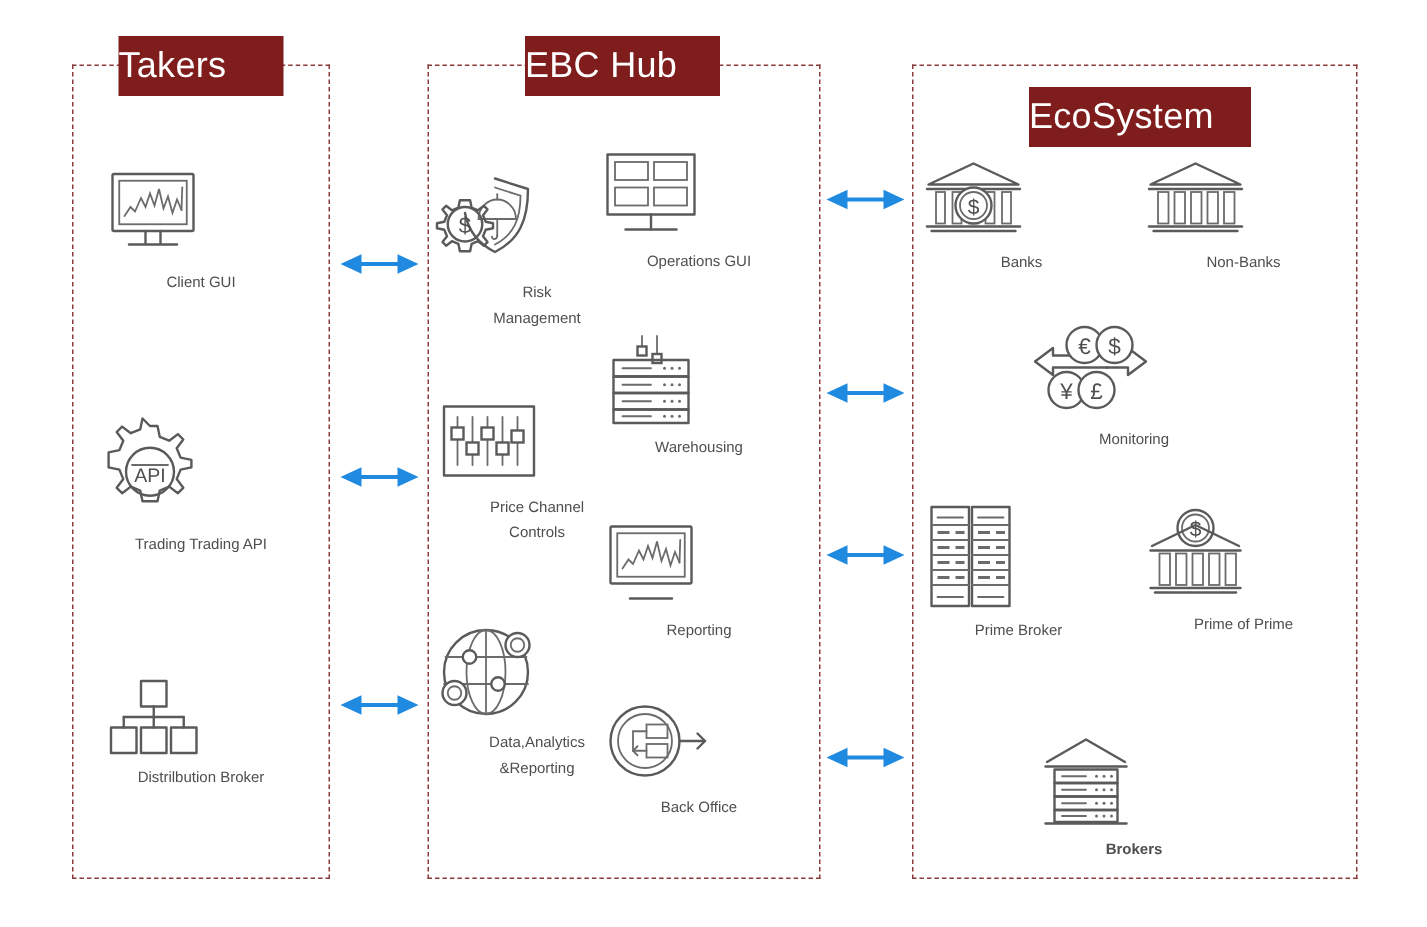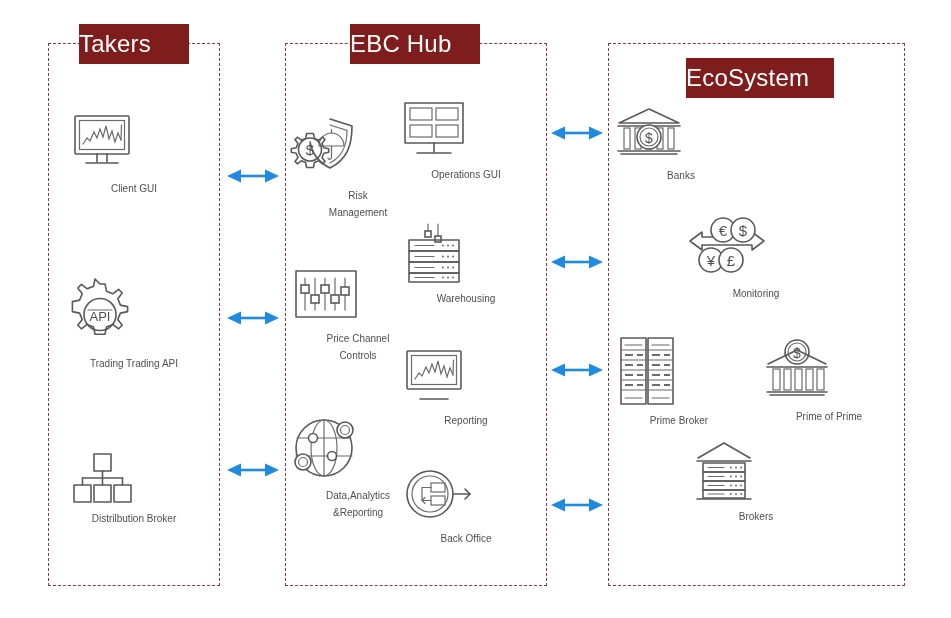--- a/index.html
+++ b/index.html
@@ -276,20 +276,36 @@
         <line class="ln" x1="7" y1="46" x2="69" y2="46"></line>
         <line class="ln" x1="10" y1="49" x2="66" y2="49"></line>
         <circle class="ln-fill" cx="38" cy="32" r="12"></circle>
         <circle class="ln-thin" cx="38" cy="32" r="9"></circle>
         <text class="gtext" x="38" y="37.5" font-size="14" text-anchor="middle">$</text>
       </svg>
     </span>
     <span class="caption">Banks</span>
   </div>
 
+  <div class="node" style="left:829px; top:105px;">
+    <span class="glyph">
+      <svg width="76" height="56" viewBox="0 0 76 56">
+        <path class="ln" d="M8 18 L38 4 L68 18 z"></path>
+        <line class="ln" x1="7" y1="21" x2="69" y2="21"></line>
+        <rect class="ln-thin" x="13" y="23" width="7" height="21"></rect>
+        <rect class="ln-thin" x="24" y="23" width="7" height="21"></rect>
+        <rect class="ln-thin" x="35" y="23" width="7" height="21"></rect>
+        <rect class="ln-thin" x="46" y="23" width="7" height="21"></rect>
+        <rect class="ln-thin" x="57" y="23" width="7" height="21"></rect>
+        <line class="ln" x1="7" y1="46" x2="69" y2="46"></line>
+        <line class="ln" x1="10" y1="49" x2="66" y2="49"></line>
+      </svg>
+    </span>
+    <span class="caption">Non-Banks</span>
+  </div>
 
   <div class="node" style="left:756px; top:215px;">
     <span class="glyph">
       <svg width="82" height="64" viewBox="0 0 82 64">
         <path class="ln" d="M30 22 L16 22 L16 17 L4 26 L16 35 L16 30 L52 30"></path>
         <path class="ln" d="M52 30 L66 30 L66 35 L78 26 L66 17 L66 22 L30 22"></path>
         <circle class="ln-fill" cx="37" cy="15" r="12"></circle>
         <text class="gtext" x="37" y="21" font-size="15" text-anchor="middle">€</text>
         <circle class="ln-fill" cx="57" cy="15" r="12"></circle>
         <text class="gtext" x="57" y="21" font-size="15" text-anchor="middle">$</text>
@@ -359,21 +375,21 @@
         <rect class="ln-thin" x="36" y="29" width="7" height="21"></rect>
         <rect class="ln-thin" x="47" y="29" width="7" height="21"></rect>
         <rect class="ln-thin" x="58" y="29" width="7" height="21"></rect>
         <line class="ln" x1="8" y1="52" x2="68" y2="52"></line>
         <line class="ln" x1="11" y1="55" x2="65" y2="55"></line>
       </svg>
     </span>
     <span class="caption">Prime of Prime</span>
   </div>
 
-  <div class="node" style="left:756px; top:440px;">
+  <div class="node" style="left:756px; top:490px;font-weight:bold;">
     <span class="glyph">
       <svg width="76" height="62" viewBox="0 0 76 62">
         <path class="ln" d="M12 18 L38 3 L64 18"></path>
         <line class="ln" x1="11" y1="21" x2="65" y2="21"></line>
         <rect class="ln" x="17" y="23" width="42" height="9"></rect>
         <rect class="ln" x="17" y="32" width="42" height="9"></rect>
         <rect class="ln" x="17" y="41" width="42" height="9"></rect>
         <rect class="ln" x="17" y="50" width="42" height="8"></rect>
         <line class="ln-thin" x1="22" y1="27.5" x2="38" y2="27.5"></line>
         <line class="ln-thin" x1="22" y1="36.5" x2="38" y2="36.5"></line>

